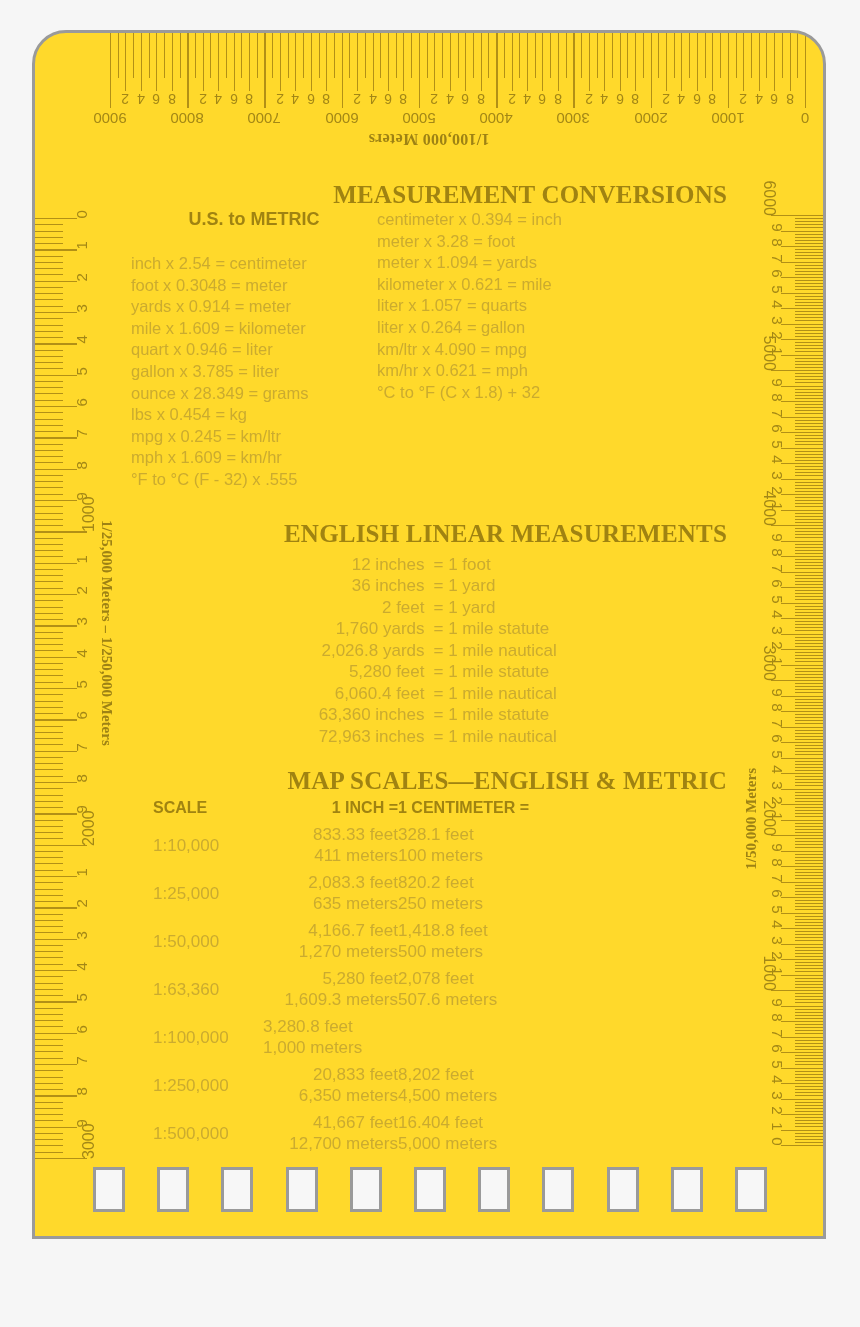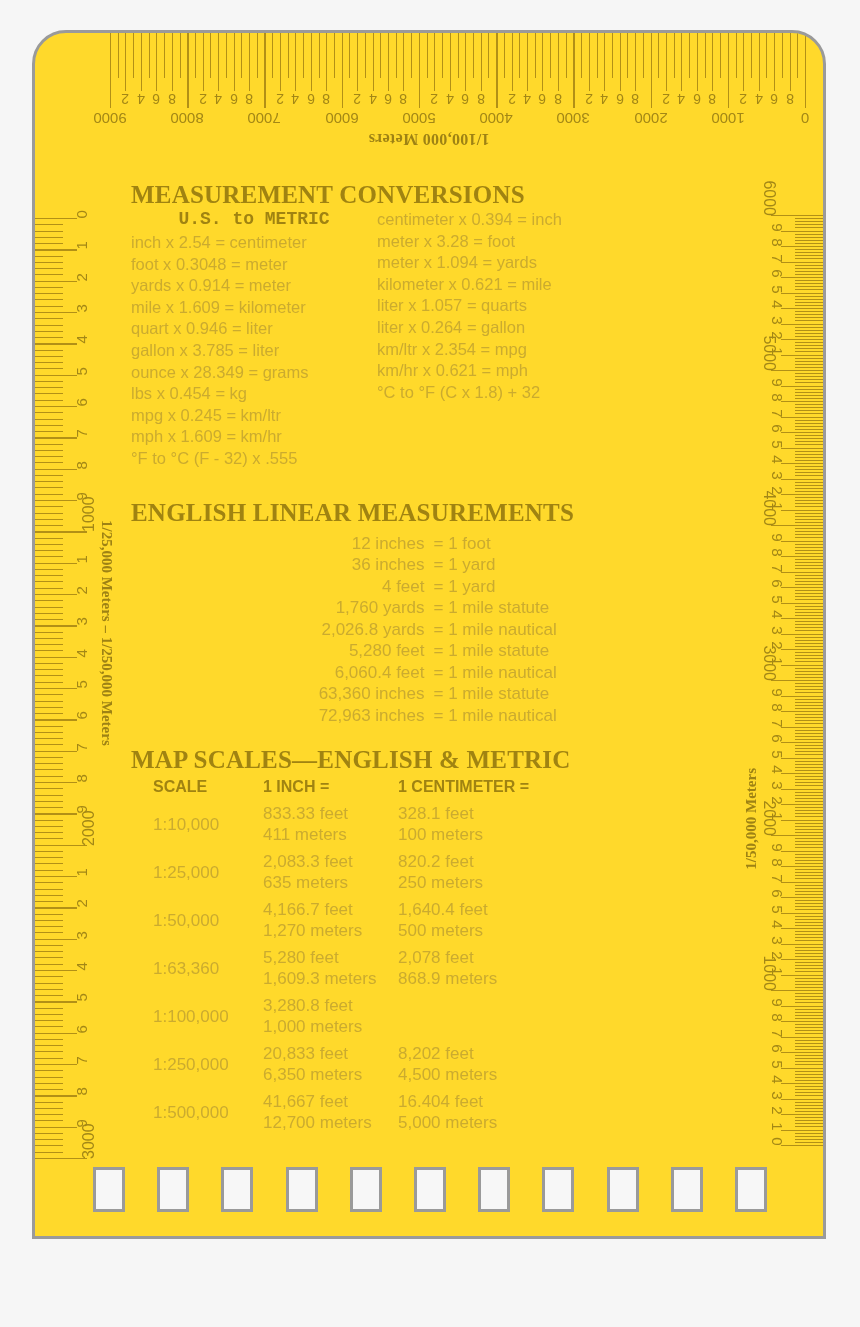--- a/index.html
+++ b/index.html
@@ -115,40 +115,39 @@
     right: 96px;
     top: 140px;
     bottom: 110px;
   }
 
   h1.section-title {
     font-family: "Liberation Serif", serif;
     font-weight: bold;
     font-size: 25px;
     color: #a08311;
-    text-align: left;
+    text-align: right;
     margin: 0;
     letter-spacing: .2px;
   }
 
   
   #conversions { margin-top: 8px; }
   .conv-cols {
     display: flex;
     justify-content: flex-start;
   }
   .conv-col { width: 246px; }
   .conv-col.right { width: 250px; }
   .col-head {
     font-size: 18px;
     font-weight: bold;
     color: #a08311;
     text-align: center;
-    margin-bottom: 3px;
-    font-family: Liberation Mono, monospace;
+    margin-bottom: 23px;
   }
   .conv-line {
     font-size: 16.5px;
     color: #cbab2f;
     line-height: 21.6px;
     white-space: nowrap;
   }
 
   
   #english { margin-top: 29px; }
@@ -167,21 +166,21 @@
   #mapscales { margin-top: 20px; }
   #mapscales .section-title { margin-bottom: 4px; }
   .ms-row { display: flex; }
   .ms-head {
     font-size: 16px;
     font-weight: bold;
     color: #a08311;
     padding-bottom: 8px;
   }
   .ms-c1 { width: 132px; padding-left: 22px; box-sizing: border-box; }
-  .ms-c2 { width: 135px; }
+  .ms-c2 { width: 135px; text-align: right; }
   .ms-c3 { width: 180px; }
   .ms-body .ms-row { margin-bottom: 7px; }
   .ms-scale {
     font-size: 17px;
     color: #cbab2f;
     align-self: center;
   }
   .ms-val {
     font-size: 17px;
     color: #cbab2f;
@@ -929,41 +928,41 @@
             </div>
         </div>
         <div class="conv-col right">
           <div id="metric-us-lines">
               <div class="conv-line">centimeter x 0.394 = inch</div>
               <div class="conv-line">meter x 3.28 = foot</div>
               <div class="conv-line">meter x 1.094 = yards</div>
               <div class="conv-line">kilometer x 0.621 = mile</div>
               <div class="conv-line">liter x 1.057 = quarts</div>
               <div class="conv-line">liter x 0.264 = gallon</div>
-              <div class="conv-line">km/ltr x 2.354 = mpg</div>
+              <div class="conv-line">km/ltr x 4.090 = mpg</div>
               <div class="conv-line">km/hr x 0.621 = mph</div>
               <div class="conv-line">°C to °F  (C x 1.8) + 32</div>
             </div>
         </div>
       </div>
     </section>
 
     <section id="english">
       <h1 class="section-title">ENGLISH LINEAR MEASUREMENTS</h1>
       <div id="english-rows">
           <div class="lin-row">
             <div class="lin-left">12 inches</div>
             <div class="lin-right">= 1 foot</div>
           </div>
           <div class="lin-row">
             <div class="lin-left">36 inches</div>
             <div class="lin-right">= 1 yard</div>
           </div>
           <div class="lin-row">
-            <div class="lin-left">4 feet</div>
+            <div class="lin-left">2 feet</div>
             <div class="lin-right">= 1 yard</div>
           </div>
           <div class="lin-row">
             <div class="lin-left">1,760 yards</div>
             <div class="lin-right">= 1 mile statute</div>
           </div>
           <div class="lin-row">
             <div class="lin-left">2,026.8 yards</div>
             <div class="lin-right">= 1 mile nautical</div>
           </div>
@@ -1016,33 +1015,33 @@
               <div class="ms-val">250 meters</div>
             </div>
           </div>
           <div class="ms-row">
             <div class="ms-c1 ms-scale">1:50,000</div>
             <div class="ms-c2">
               <div class="ms-val">4,166.7 feet</div>
               <div class="ms-val">1,270 meters</div>
             </div>
             <div class="ms-c3">
-              <div class="ms-val">1,640.4 feet</div>
+              <div class="ms-val">1,418.8 feet</div>
               <div class="ms-val">500 meters</div>
             </div>
           </div>
           <div class="ms-row">
             <div class="ms-c1 ms-scale">1:63,360</div>
             <div class="ms-c2">
               <div class="ms-val">5,280 feet</div>
               <div class="ms-val">1,609.3 meters</div>
             </div>
             <div class="ms-c3">
               <div class="ms-val">2,078 feet</div>
-              <div class="ms-val">868.9 meters</div>
+              <div class="ms-val">507.6 meters</div>
             </div>
           </div>
           <div class="ms-row">
             <div class="ms-c1 ms-scale">1:100,000</div>
             <div class="ms-c3">
               <div class="ms-val">3,280.8 feet</div>
               <div class="ms-val">1,000 meters</div>
             </div>
           </div>
           <div class="ms-row">

